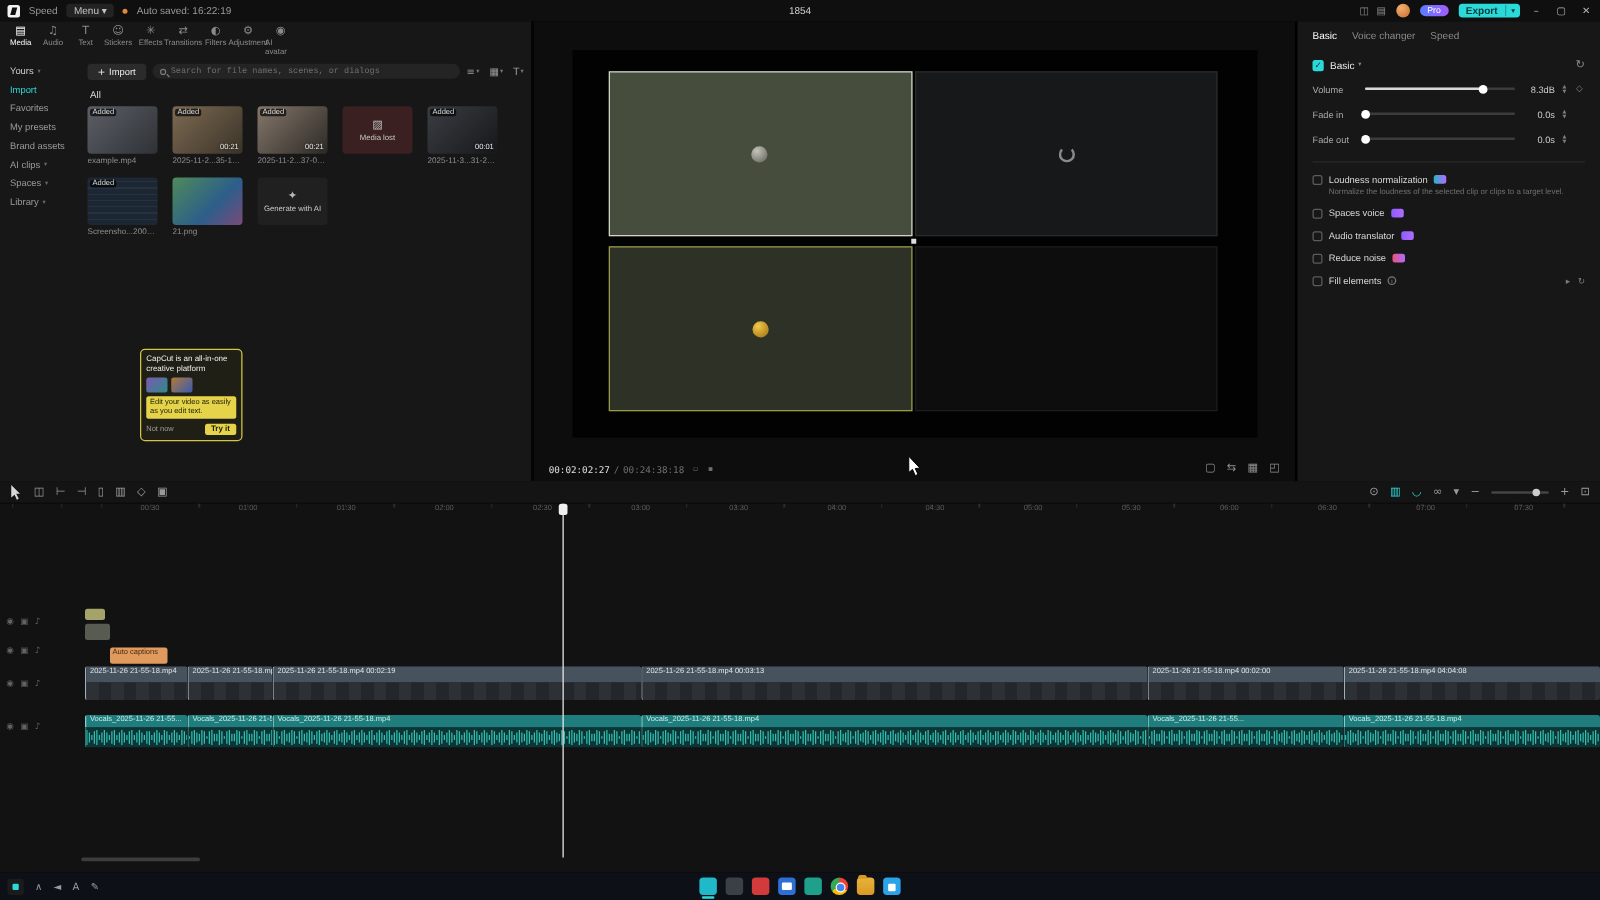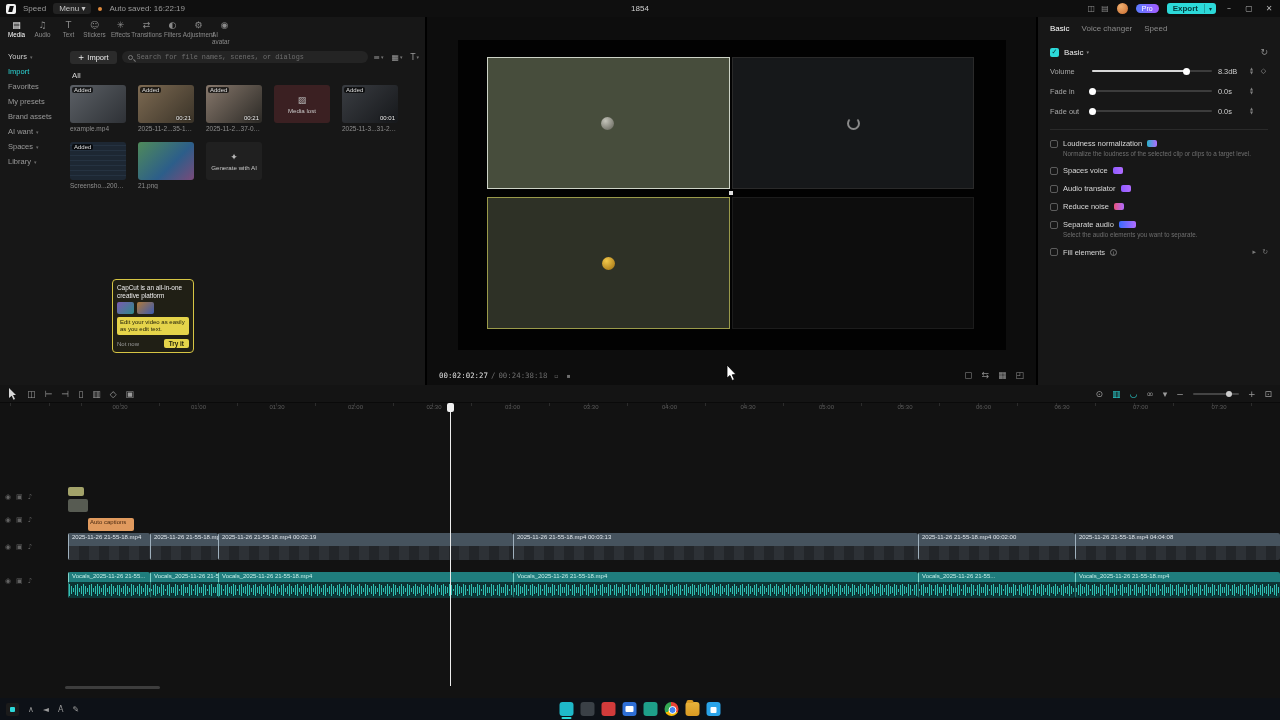--- a/index.html
+++ b/index.html
@@ -102,21 +102,21 @@
   .chk-on{width:9px;height:9px;border-radius:2px;background:#2cd9d9;color:#06363a;font-size:7px;
     line-height:9px;text-align:center;flex:none}
   #insp-header .lab{font-size:8px;color:#ededed;margin-left:5px}
   #insp-header .car{font-size:5px;color:#888;margin-left:3px}
   #insp-reset{margin-left:auto;font-size:9px;color:#8a8a8a}
   .srow{height:20px;display:flex;align-items:center;gap:6px}
   .srow .slab{width:36px;font-size:7.4px;color:#a8a8a8;flex:none}
   .track{flex:1;height:2px;background:#3c3c3c;border-radius:1px;position:relative}
   .tfill{position:absolute;left:0;top:0;height:2px;background:#d8d8d8;border-radius:1px}
   .thandle{position:absolute;top:-2.5px;width:7px;height:7px;border-radius:50%;background:#fff}
-  .sval{width:26px;text-align:left;font-size:7.4px;color:#cfcfcf;flex:none}
+  .sval{width:26px;text-align:right;font-size:7.4px;color:#cfcfcf;flex:none}
   .stepper{display:flex;flex-direction:column;font-size:4px;line-height:3.6px;color:#7e7e7e;flex:none}
   .keyd{width:9px;font-size:7px;color:#8c8c8c;text-align:center;flex:none}
   .divider{height:1px;background:#2a2a2a;margin:8px 0 2px 0}
   .frow{margin-top:9px}
   .fhead{display:flex;align-items:center;gap:5px}
   .chk-off{width:8px;height:8px;border:1px solid #5c5c5c;border-radius:2px;flex:none}
   .flab{font-size:7.5px;color:#d8d8d8}
   .fbadge{height:7px;width:10px;border-radius:2px;flex:none}
   .fbadge.wide{width:17px}
   .finfo{width:7px;height:7px;border:1px solid #777;border-radius:50%;color:#999;font-size:5px;
@@ -256,21 +256,21 @@
   </div>
         <div class="side-item">
     <span class="si-label">My presets</span>
 
   </div>
         <div class="side-item">
     <span class="si-label">Brand assets</span>
 
   </div>
         <div class="side-item">
-    <span class="si-label">AI want</span>
+    <span class="si-label">AI clips</span>
     <span class="side-car g">▾</span>
   </div>
         <div class="side-item">
     <span class="si-label">Spaces</span>
     <span class="side-car g">▾</span>
   </div>
         <div class="side-item">
     <span class="si-label">Library</span>
     <span class="side-car g">▾</span>
   </div>
@@ -503,29 +503,20 @@
 
   </div>
         <div class="frow">
     <div class="fhead">
       <span class="chk-off"></span>
       <span class="flab">Reduce noise</span>
       <span class="fbadge" style="background: linear-gradient(90deg, rgb(232, 83, 122), rgb(176, 108, 255));"></span>
 
     </div>
 
-  </div>
-        <div class="frow">
-    <div class="fhead">
-      <span class="chk-off"></span>
-      <span class="flab">Separate audio</span>
-      <span class="fbadge wide" style="background: linear-gradient(90deg, rgb(58, 107, 255), rgb(176, 108, 255));"></span>
-
-    </div>
-    <div class="fdesc">Select the audio elements you want to separate.</div>
   </div>
         <div class="frow">
     <div class="fhead">
       <span class="chk-off"></span>
       <span class="flab">Fill elements</span>
 
       <span class="finfo">i</span>
       <span class="fright">
               <span class="g">▸</span>
               <span class="g">↻</span>

